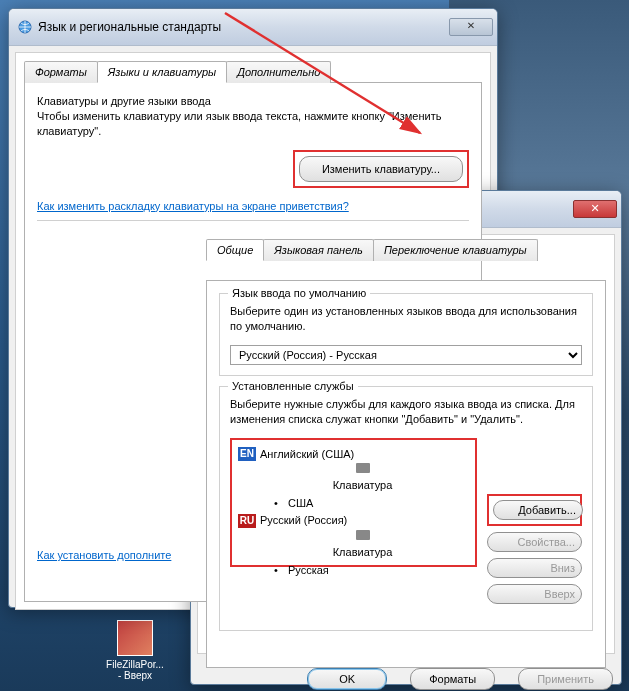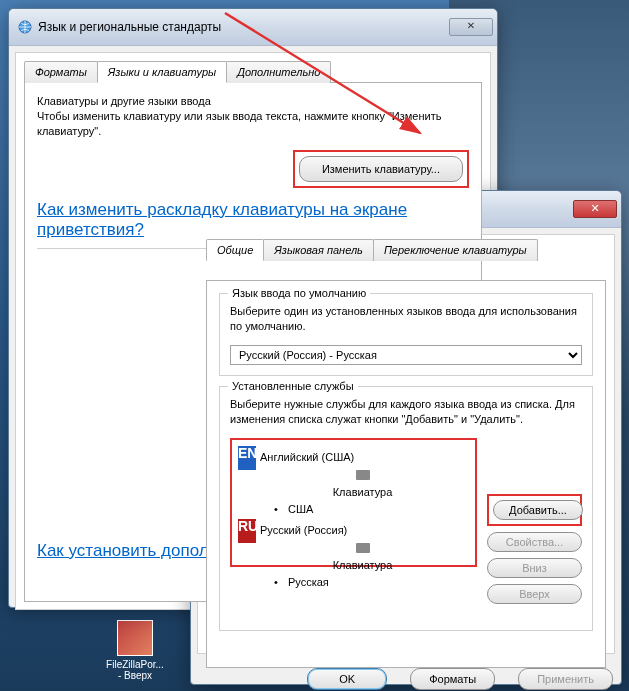--- a/index.html
+++ b/index.html
@@ -77,21 +77,21 @@
 }
 .tab-content {
   border: 1px solid #b0b0b0;
   background: #fff;
   padding: 12px;
   position: relative;
   z-index: 1;
 }
 .group-label { font-size: 11px; color: #000; margin-bottom: 2px; }
 .desc-text { font-size: 11px; color: #000; line-height: 1.4; margin-bottom: 10px; }
-.link { color: #0066cc; text-decoration: underline; cursor: pointer; font-size: 17px; }
+.link { color: #0066cc; text-decoration: underline; cursor: pointer; font-size: 11px; }
 .btn {
   padding: 4px 18px;
   background: linear-gradient(to bottom, #f8f8f8, #e0e0e0);
   border: 1px solid #909090;
   border-radius: 10px;
   font-size: 11px;
   cursor: pointer;
   min-width: 80px;
 }
 .btn-default {
@@ -124,40 +124,40 @@
 .tree {
   border: 1px solid #d0d0d0;
   padding: 6px;
   font-size: 11px;
   line-height: 1.6;
   height: 125px;
 }
 .tree-row { display: flex; align-items: center; gap: 4px; }
 .lang-badge {
   display: inline-block;
-  width: 18px; height: 24px;
+  width: 18px; height: 14px;
   color: #fff;
-  font-size: 14px;
+  font-size: 10px;
   font-weight: bold;
   text-align: center;
   line-height: 14px;
 }
 .lang-en { background: #2060c0; }
 .lang-ru { background: #b91c1c; }
 .indent1 { padding-left: 18px; flex-direction: column; }
 .indent2 { padding-left: 36px; }
 .kb-icon {
   display: inline-block;
   width: 14px; height: 10px;
   background: #888;
   border-radius: 1px;
   position: relative;
 }
 .side-btns { display: flex; flex-direction: column; gap: 6px; width: 95px; }
-.side-btns .btn { min-width: 90px; padding: 3px 6px; }
+.side-btns .btn { min-width: 90px; padding: 3px 6px; text-align: right; }
 .btn[disabled] { color: #999; }
 .services-row { display: flex; gap: 10px; align-items: flex-start; }
 .desktop-icon {
   position: absolute;
   left: 100px;
   top: 620px;
   text-align: center;
   width: 70px;
   color: #fff;
   font-size: 10px;

